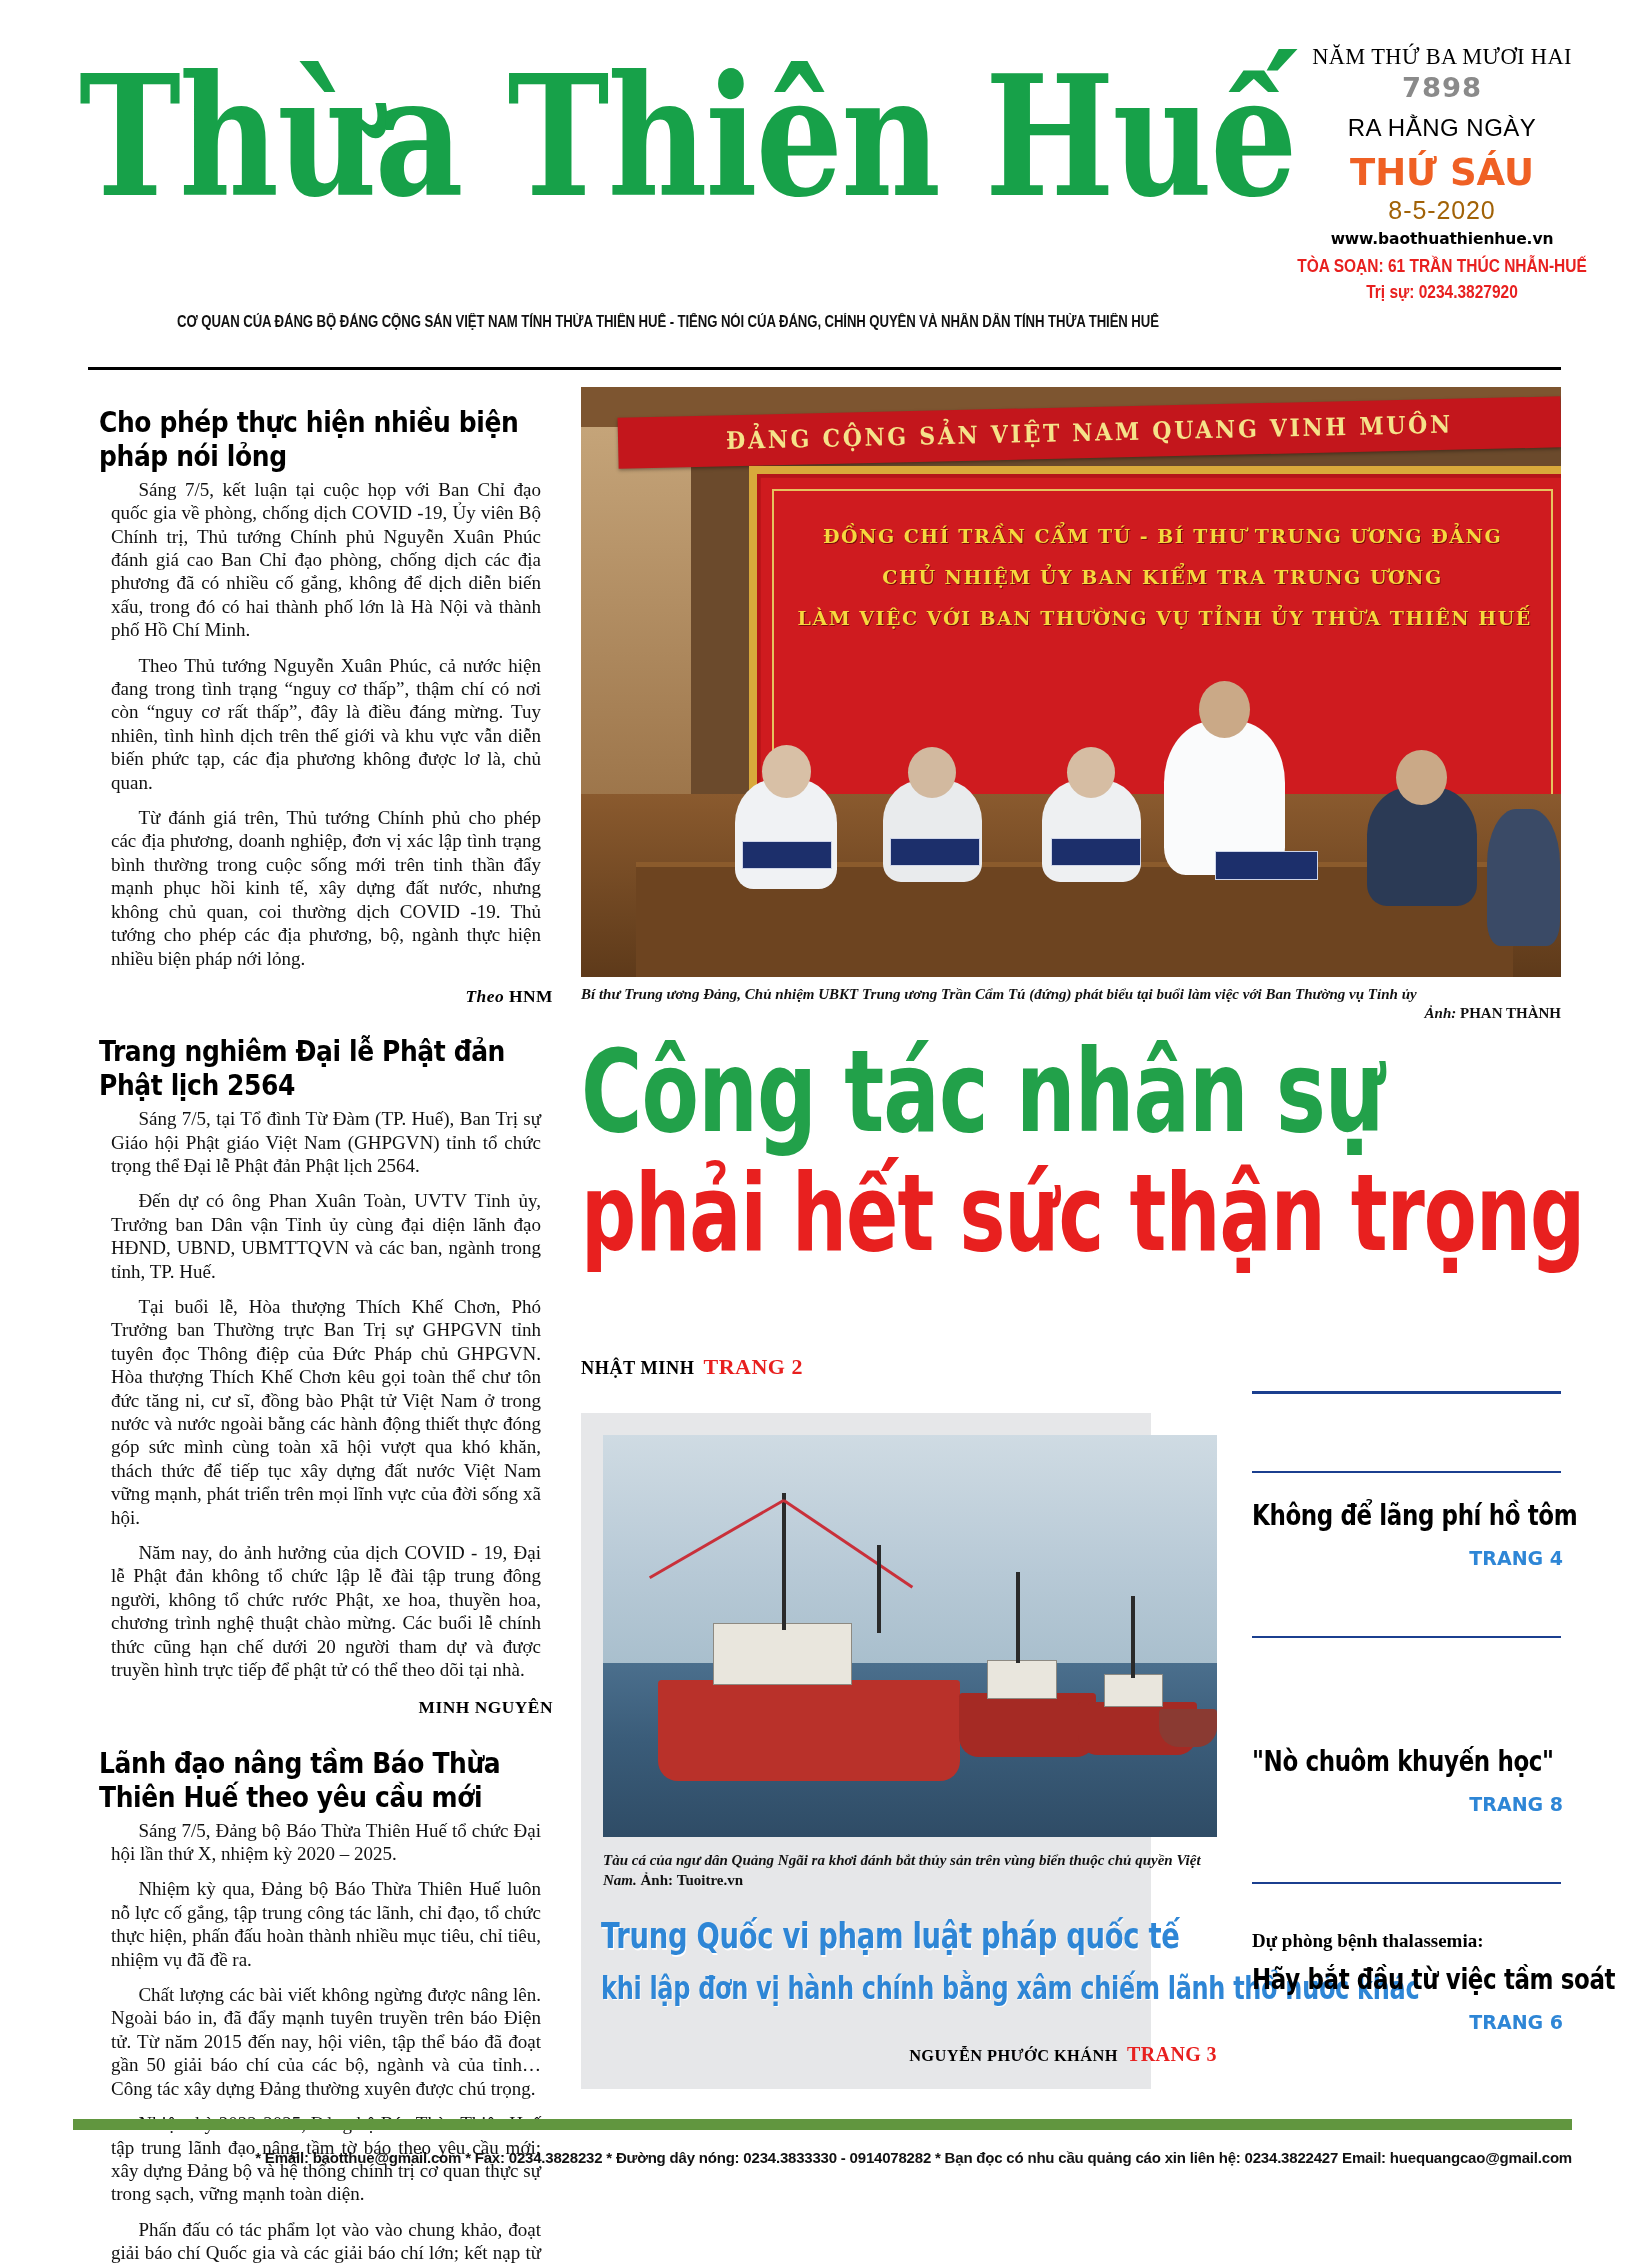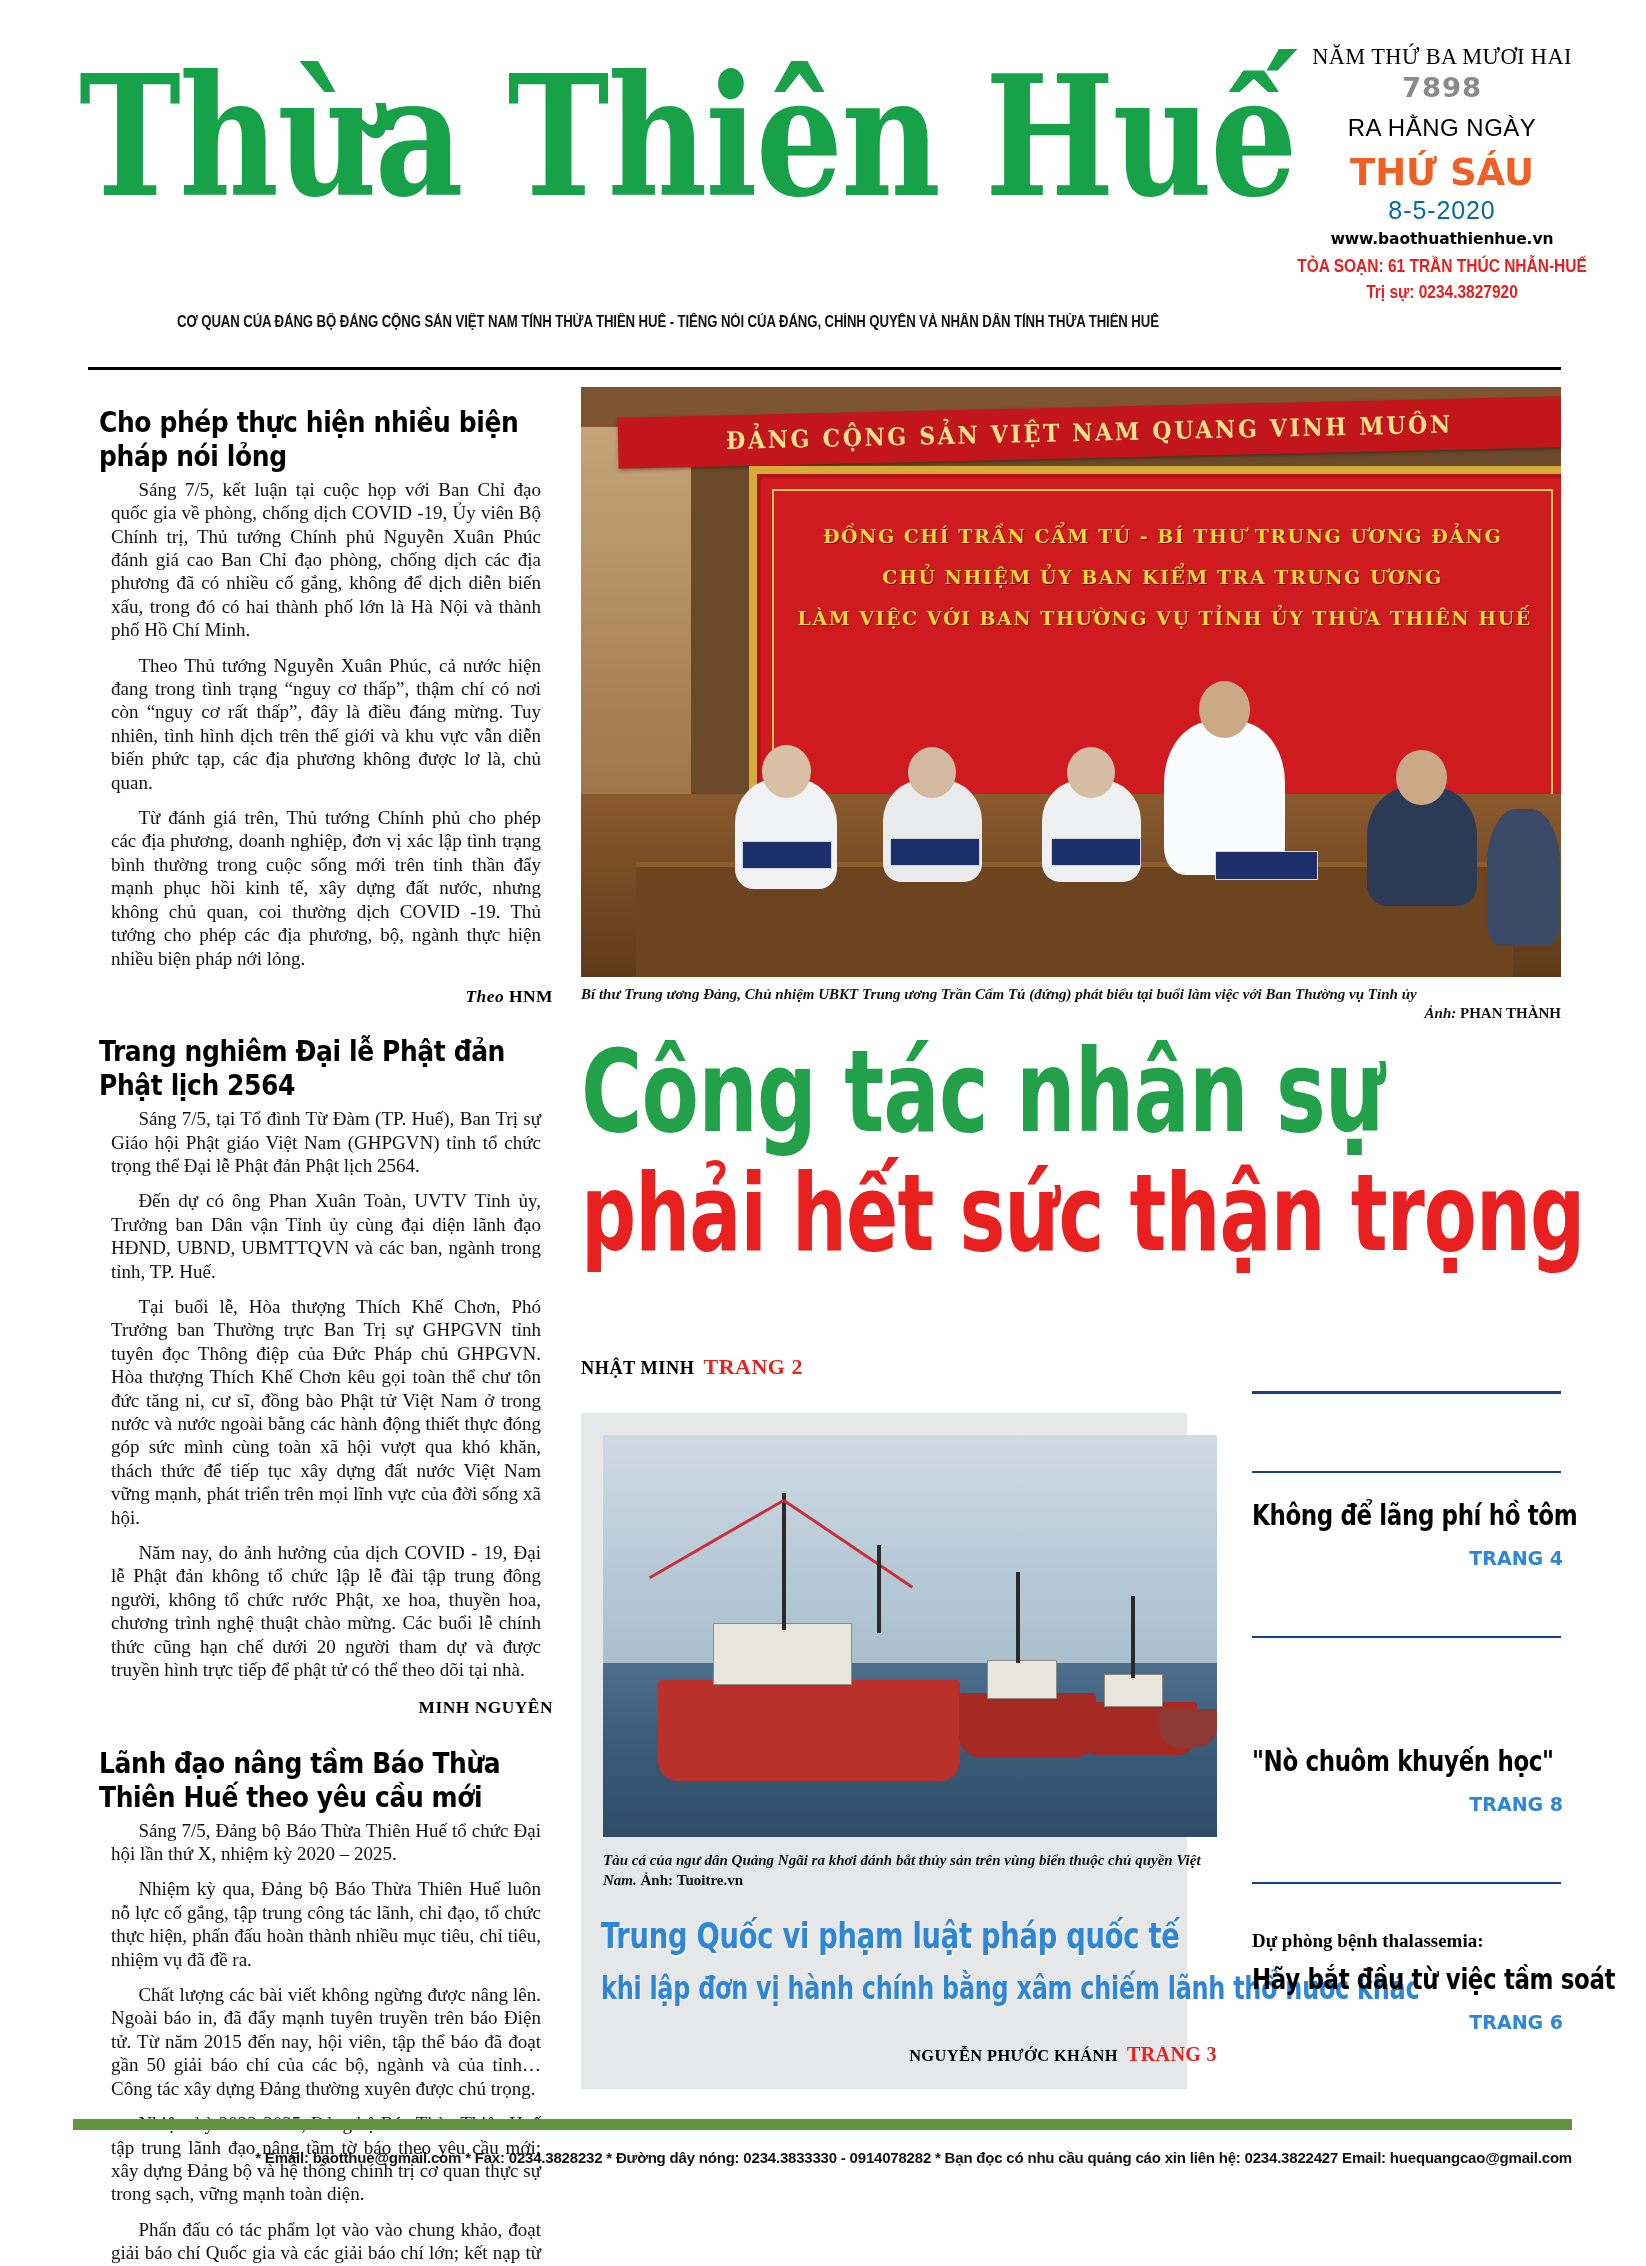--- a/index.html
+++ b/index.html
@@ -50,21 +50,21 @@
   .mi-daily{
     font-family:"Liberation Sans", sans-serif;
     font-size:24px;color:#000;margin-top:11px;letter-spacing:0.5px;
   }
   .mi-weekday{
     font-family:"DejaVu Sans", sans-serif;font-weight:bold;
     font-size:37px;color:#ef6024;margin-top:9.1px;letter-spacing:0px;
   }
   .mi-date{
     font-family:"Liberation Sans", sans-serif;
-    font-size:25px;color:#0369a1;margin-top:1.8px;letter-spacing:0.9px;
+    font-size:25px;color:#a16207;margin-top:1.8px;letter-spacing:0.9px;
   }
   .mi-web{
     font-family:"DejaVu Sans", sans-serif;font-weight:bold;
     font-size:15.5px;color:#000;margin-top:5.5px;letter-spacing:-0.1px;
   }
   .mi-office{
     font-family:"Liberation Sans", sans-serif;font-weight:bold;
     font-size:15.5px;color:#e8201f;margin-top:6.4px;
     transform:scaleY(1.2);transform-origin:center top;
   }
@@ -154,21 +154,21 @@
     white-space:nowrap;margin-top:31px;
   }
   .big-byline{
     position:absolute;left:581px;top:1354px;width:980px;text-align:left;
     font-family:"Liberation Serif", serif;font-weight:bold;font-size:18.3px;letter-spacing:0.5px;
   }
   .big-byline .pg{color:#e8201f;font-size:22px;margin-left:9.1px;}
   .rule-under-hl{position:absolute;left:1252px;top:1391px;width:309px;height:2.7px;background:#1b3f8f;}
 
   
-  .block2{position:absolute;left:581px;top:1413px;width:570px;height:676px;background:#e6e7e9;padding-left:36px;}
+  .block2{position:absolute;left:581px;top:1413px;width:570px;height:676px;background:#e6e7e9;}
   .photo-boat{position:absolute;left:22px;top:22px;width:614px;height:402px;overflow:hidden;background:#8fb8cf;}
   .sky{position:absolute;left:0;top:0;width:614px;height:228px;background:linear-gradient(180deg,#cfdbe3 0%,#b7c9d6 60%,#a9bfcd 100%);}
   .sea{position:absolute;left:0;top:228px;width:614px;height:174px;background:linear-gradient(180deg,#4b6f8d 0%,#3a5c79 45%,#2f4c66 100%);}
   .boat{position:absolute;background:#1b3f8f;border-radius:3.7px 3.7px 20px 20px;}
   .boat.red{background:#b9312a;}
   .boat.red2{background:#a52a24;}
   .mast{position:absolute;width:3.7px;background:#2a2a2a;}
   .flagline{position:absolute;height:2.7px;background:#c9303a;transform-origin:left center;}
   .cabin{position:absolute;background:#e9e6dd;border:0.9px solid #8d8a82;}
 

